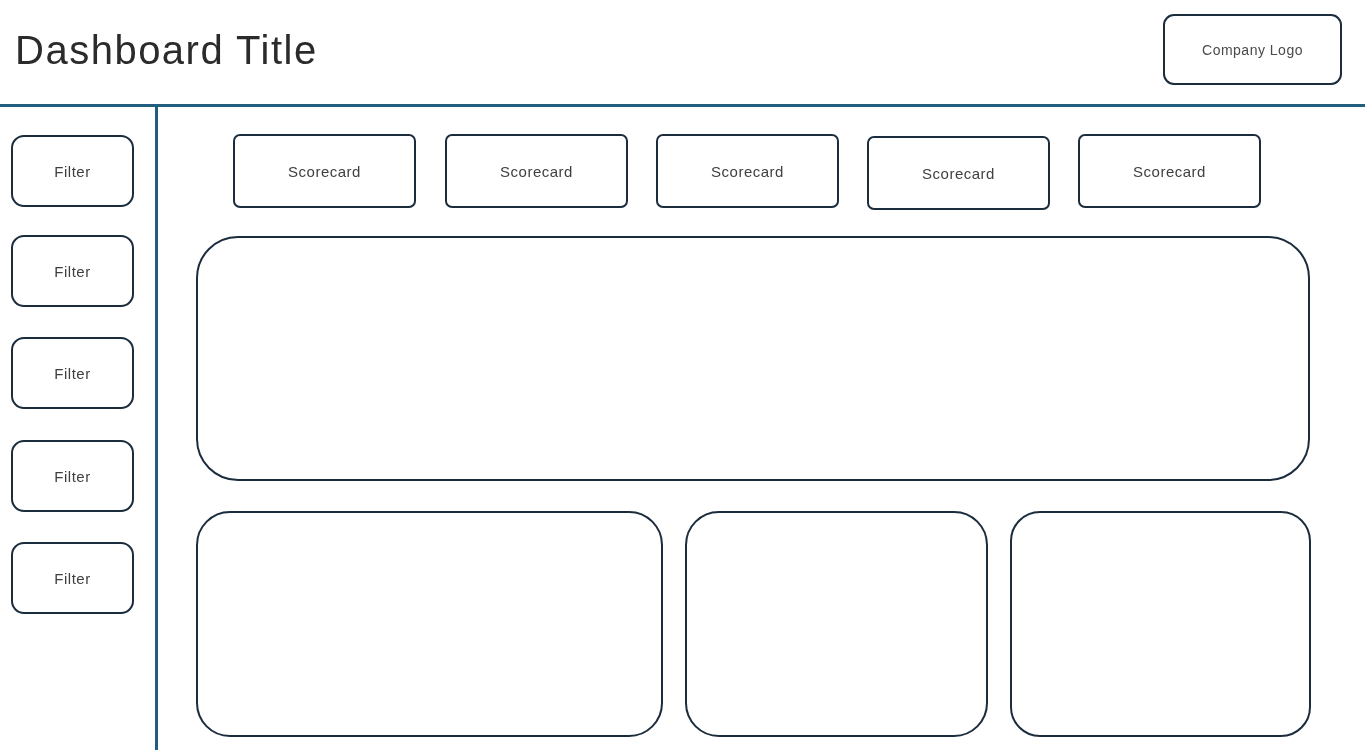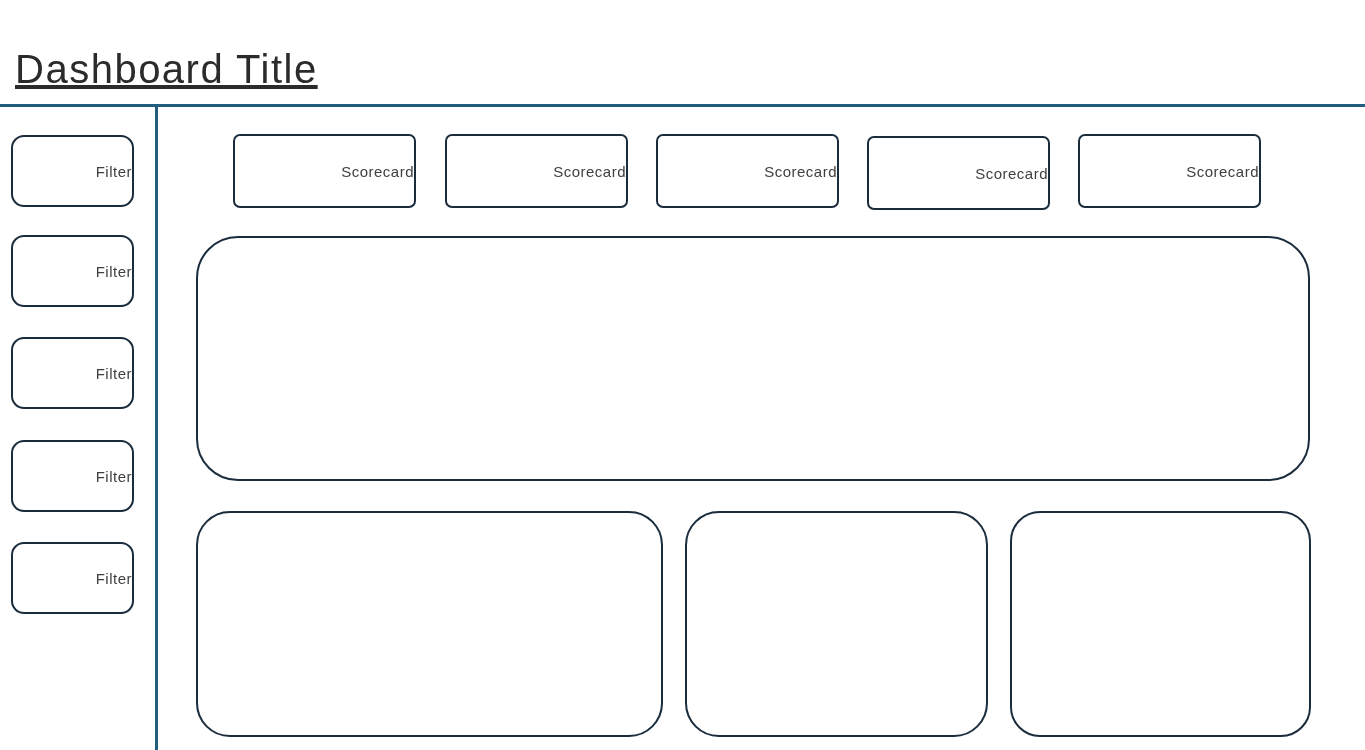--- a/index.html
+++ b/index.html
@@ -17,27 +17,26 @@
     font-family: "Liberation Sans", sans-serif;
     overflow: hidden;
   }
   .stage {
     position: relative;
     width: 1365px; height: 750px;
     background: var(--background);
   }
   .page-title {
     position: absolute;
-    left: 15px; top: 47px;
+    left: 15px; top: 28px;
     font-size: 40px;
     font-weight: 300;
     letter-spacing: 1.5px;
     color: var(--title-text);
     white-space: nowrap;
-    text-decoration: underline;
   }
   .logo-box {
     position: absolute;
     left: 1163px; top: 14px;
     width: 179px; height: 71px;
     border: 2.5px solid var(--box-border);
     border-radius: 11px;
     background: var(--background);
     display: flex; align-items: center; justify-content: center;
   }
@@ -55,21 +54,21 @@
   .divider-v {
     position: absolute;
     left: 155px; top: 107px;
     width: 3px; height: 643px;
     background: var(--divider);
   }
   .wf-box {
     position: absolute;
     background: var(--background);
     border: 2.5px solid var(--box-border);
-    display: flex; align-items: center; justify-content: flex-end;
+    display: flex; align-items: center; justify-content: center;
   }
   .wf-box .box-label {
     font-size: 15px;
     color: var(--label-text);
     letter-spacing: 0.5px;
   }
   
   .filter-box {
     left: 11px;
     width: 123px; height: 72px;
@@ -103,20 +102,23 @@
   .panel-2 { left: 685px; width: 303px; }
   .panel-3 { left: 1010px; width: 301px; border-radius: 30px; }
 </style>
 </head>
 <body>
 
 <div class="stage">
 
   <div class="page-title">Dashboard Title</div>
 
+  <div class="logo-box">
+    <span class="logo-label">Company Logo</span>
+  </div>
 
   <div class="divider-h"></div>
   <div class="divider-v"></div>
 
   <div class="wf-box filter-box filter-1">
     <span class="box-label">Filter</span>
   </div>
   <div class="wf-box filter-box filter-2">
     <span class="box-label">Filter</span>
   </div>

